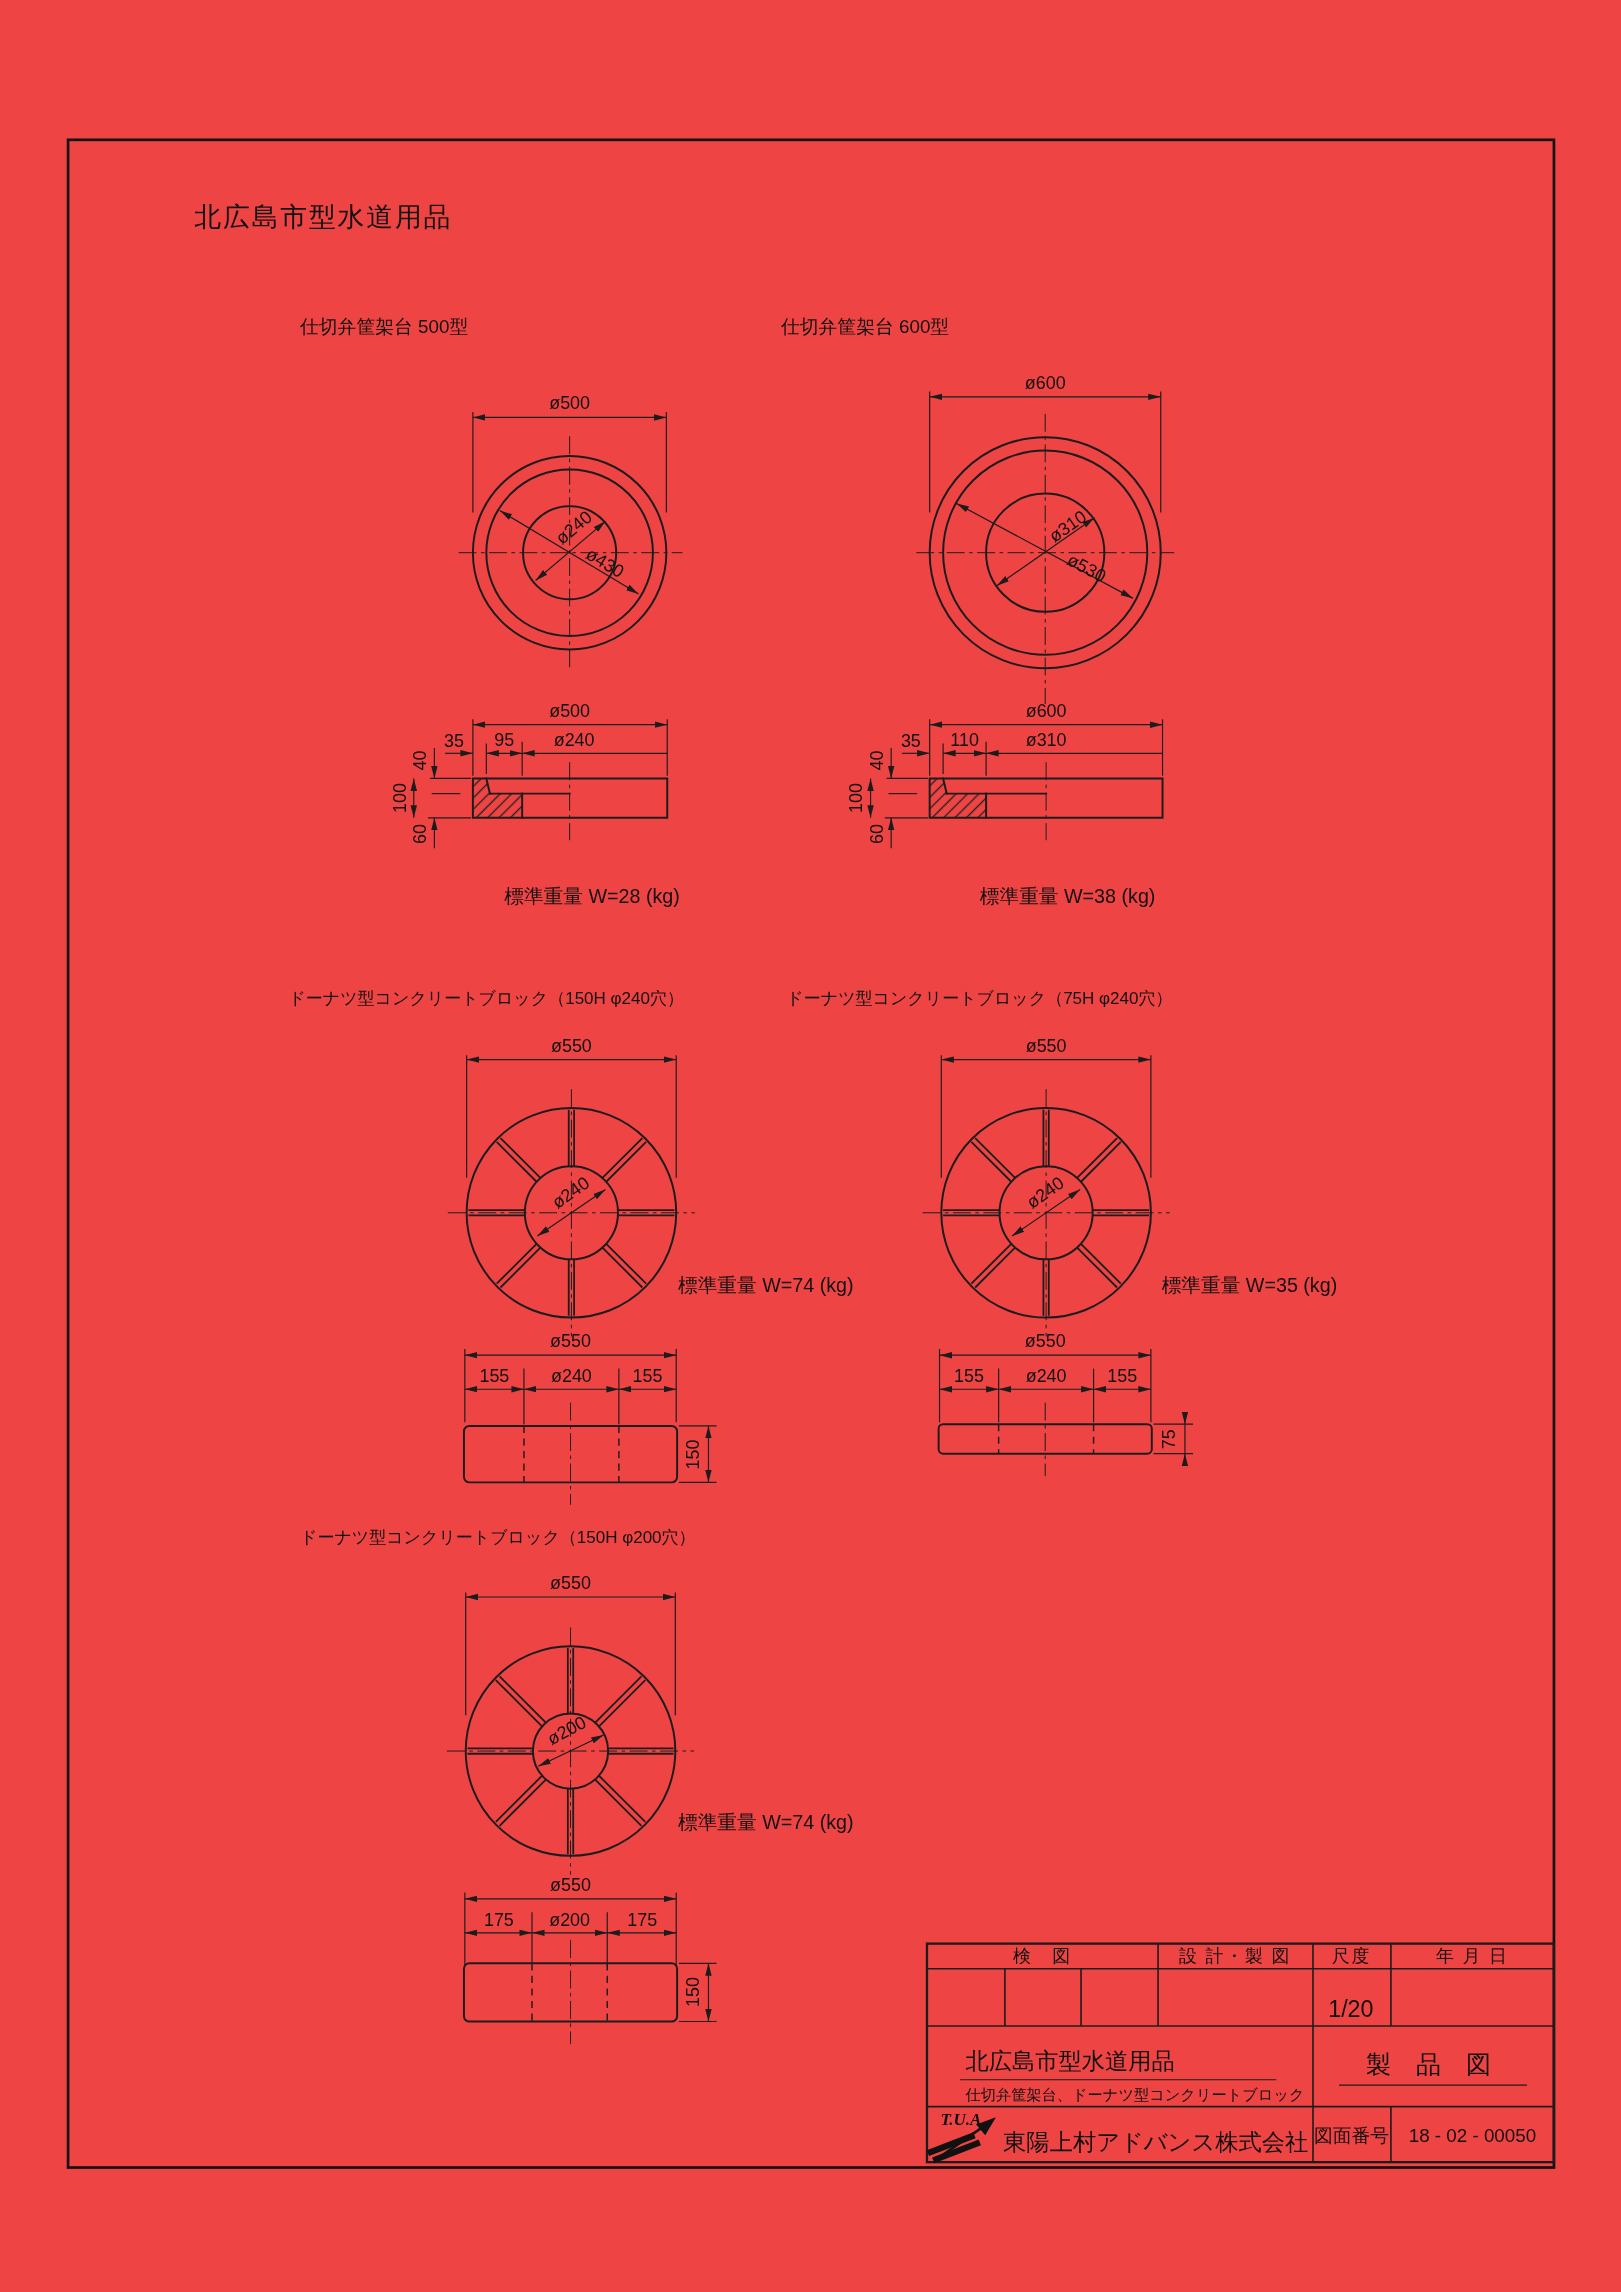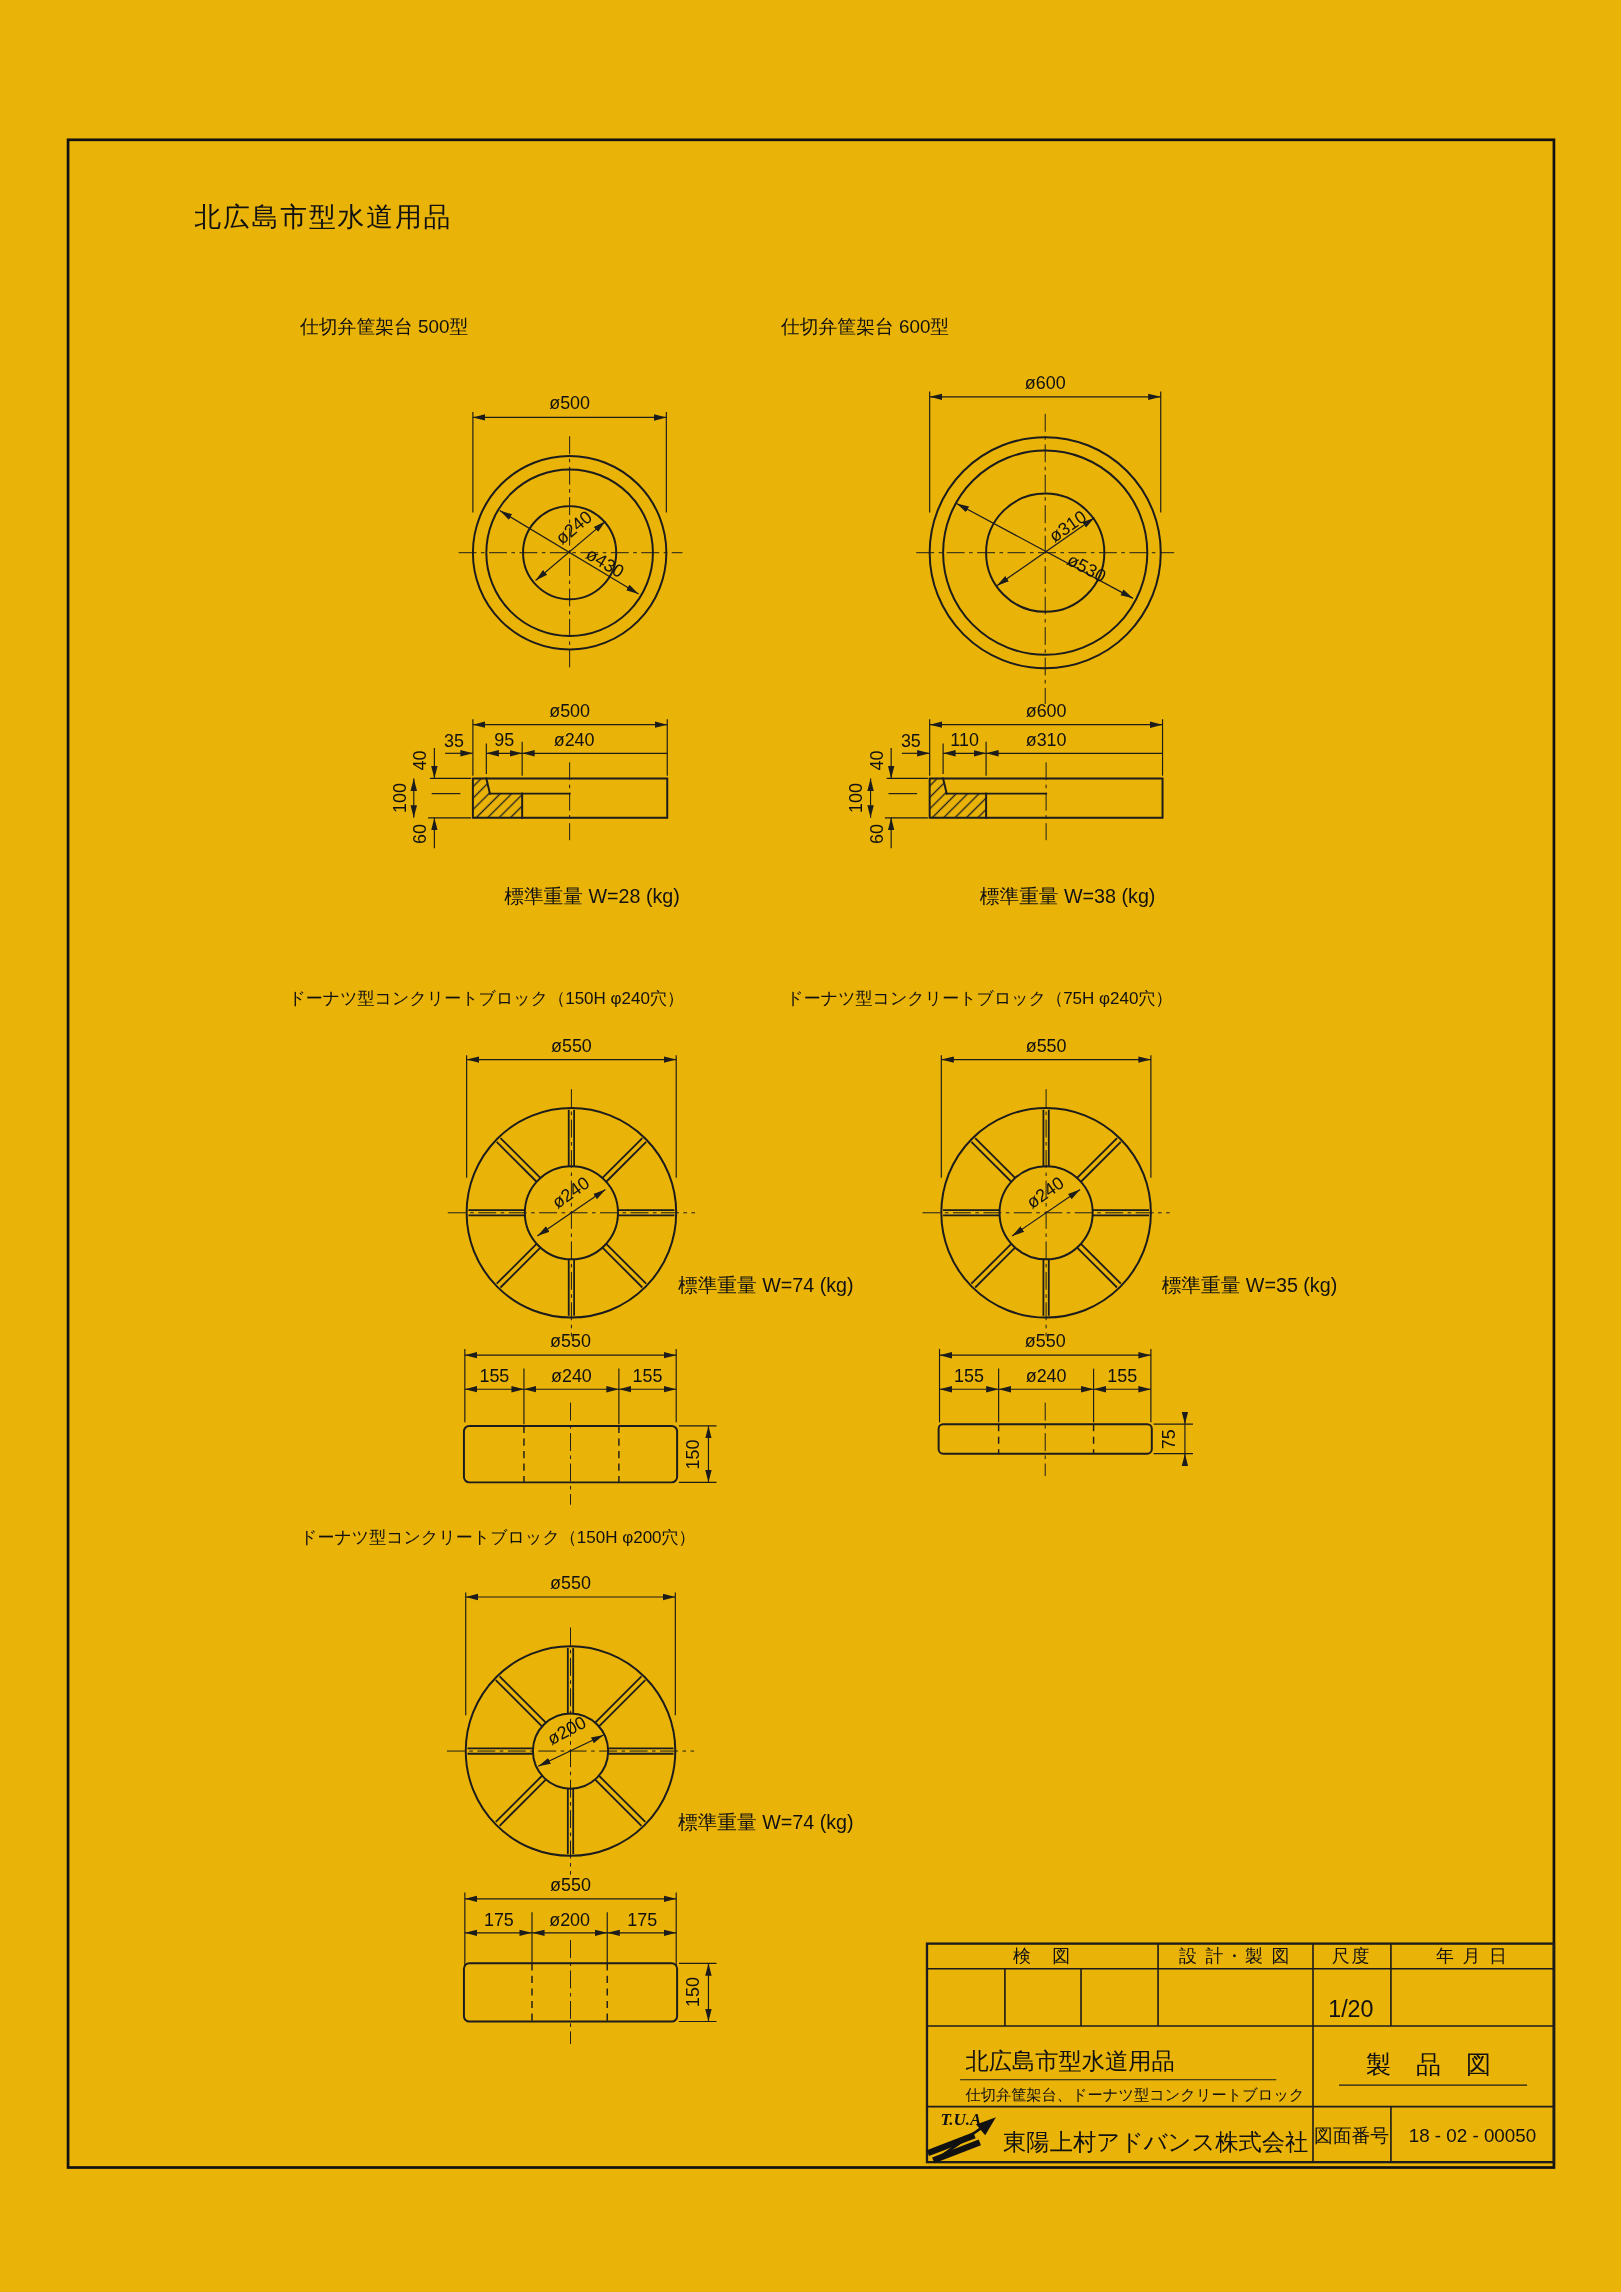--- a/index.html
+++ b/index.html
@@ -1,16 +1,16 @@
 <!DOCTYPE html>
 <html style="font-size:14.3px"><head>
 <meta charset="utf-8">
 <style>
   html,body{margin:0;padding:0;background:#ffffff;}
-  .page{position:relative;width:1622px;height:2293px;background:#eab308;font-family:"Liberation Sans","DejaVu Sans",sans-serif;}
+  .page{position:relative;width:1622px;height:2293px;background:#ef4444;font-family:"Liberation Sans","DejaVu Sans",sans-serif;}
   svg{position:absolute;left:0;top:0;}
   svg text{fill:#111;font-family:"Liberation Sans","DejaVu Sans",sans-serif;}
   .obj{stroke:#1c1c1c;stroke-width:2.2;fill:none;stroke-linecap:square;}
   .thin{stroke:#1c1c1c;stroke-width:1.3;fill:none;}
   .dim{stroke:#1c1c1c;stroke-width:1.3;fill:none;}
   .cl{stroke:#1c1c1c;stroke-width:1.1;fill:none;stroke-dasharray:20 5 4 5;}
   .hid{stroke:#1c1c1c;stroke-width:1.6;fill:none;stroke-dasharray:8 6;}
   .tb{stroke:#1c1c1c;stroke-width:1.8;fill:none;}
   .tbh{stroke:#1c1c1c;stroke-width:2.6;fill:none;}
   .dt{font-size:20px;}

